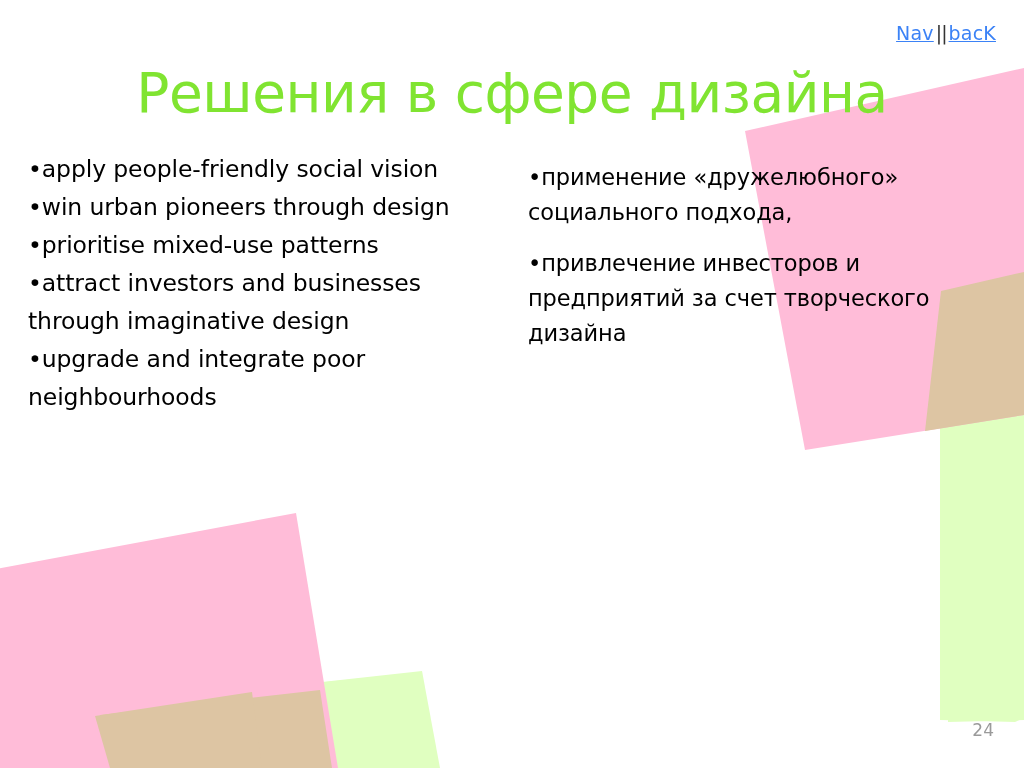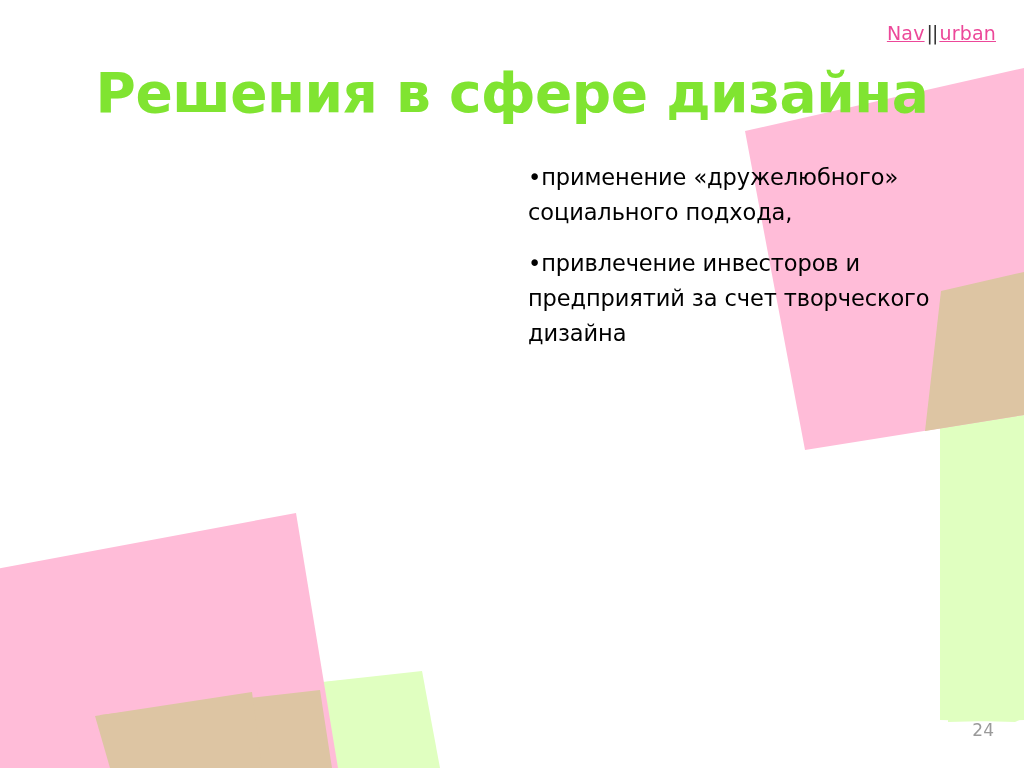--- a/index.html
+++ b/index.html
@@ -37,42 +37,42 @@
     position: absolute;
     top: 22px;
     right: 28px;
     font-family: "Liberation Serif", serif;
     font-size: 20px;
     letter-spacing: 0.2px;
     white-space: nowrap;
     z-index: 6;
   }
   .nav a {
-    color: #ec4899;
+    color: #3b82f6;
     text-decoration: underline;
     font-family: "DejaVu Sans", sans-serif;
     font-size: 19px;
   }
   .nav .sep {
     color: #333333;
     font-family: "DejaVu Sans", sans-serif;
     font-size: 19px;
     padding: 0 2px;
     letter-spacing: -1px;
   }
 
   
   .title {
     position: absolute;
     top: 62px;
     left: 0;
     width: 1024px;
     text-align: center;
     font-family: "DejaVu Sans", sans-serif;
-    font-weight: bold;
+    font-weight: normal;
     font-size: 55px;
     line-height: 62px;
     color: #80e431;
     letter-spacing: -0.5px;
     z-index: 5;
   }
 
   
   .col {
     position: absolute;
@@ -134,25 +134,32 @@
       <polygon points="250,690 422,671 440,768 256,768" fill="#e0ffc0"></polygon>
 
       <polygon points="-20,572 296,513 338,768 -20,768" fill="#ffbcd8"></polygon>
 
       <polygon points="100,715 320,690 332,768 118,768" fill="#ddc5a3"></polygon>
       <polygon points="95,716 252,692 262,768 110,768" fill="#ddc5a3"></polygon>
     </svg>
   </div>
 
   <div class="nav">
-    <a href="#">Nav</a><span class="sep">||</span><a href="#">urban</a>
+    <a href="#">Nav</a><span class="sep">||</span><a href="#">bacK</a>
   </div>
 
   <div class="title">Решения в сфере дизайна</div>
 
+  <div class="col col-left">
+    <p class="bullet-left">•apply people-friendly social vision</p>
+    <p class="bullet-left">•win urban pioneers through design</p>
+    <p class="bullet-left">•prioritise mixed-use patterns</p>
+    <p class="bullet-left">•attract investors and businesses through imaginative design</p>
+    <p class="bullet-left">•upgrade and integrate poor neighbourhoods</p>
+  </div>
 
   <div class="col col-right">
     <p class="bullet-right">•применение «дружелюбного» социального подхода,</p>
     <p class="bullet-right">•привлечение инвесторов и предприятий за счет творческого дизайна</p>
   </div>
 
   <div class="page-number">24</div>
 
 </div>
 

